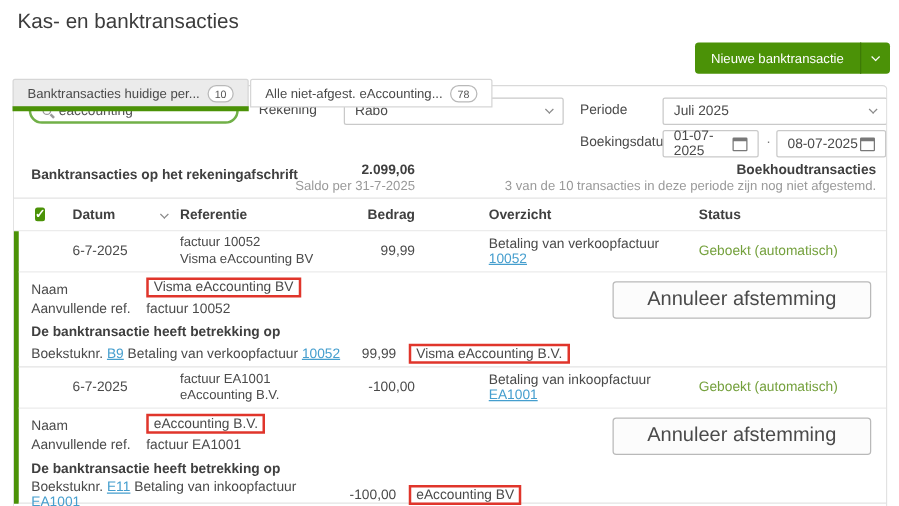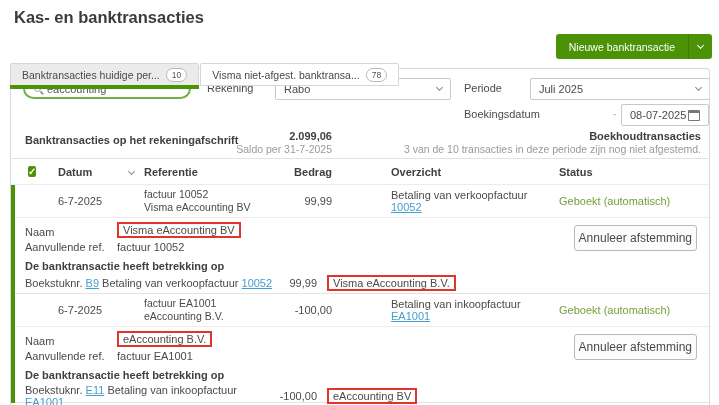--- a/index.html
+++ b/index.html
@@ -1,21 +1,21 @@
 <!DOCTYPE html>
 <html><head>
 <meta charset="utf-8">
 <style>
   * { margin:0; padding:0; box-sizing:border-box; }
   html,body { background:#fff; }
   .page {
     position:relative; width:719px; height:405px; overflow:hidden;
     font-family:"Liberation Sans", sans-serif; font-size:11px; color:#4a4a4a; background:#fff;
   }
-  .title { font-size:16.5px; font-weight:700; color:#3c3c3c; padding:8px 0 0 14px; }
+  .title { font-size:16.5px; font-weight:400; color:#3c3c3c; padding:8px 0 0 14px; }
 
   
   .tabbar { position:absolute; top:35px; left:10px; display:flex; z-index:2; }
   .tab { height:23px; padding:0 11px; display:flex; align-items:center; gap:6px;
          border:1px solid #d6d6d6; background:#fff; border-radius:2px 2px 0 0;
          font-size:10.5px; color:#4a4a4a; position:relative; cursor:pointer;margin-top:28px; }
   .tab + .tab { margin-left:1px; }
   .tab.active { background:#ebebeb; }
   .tab.active::after { content:''; position:absolute; left:-1px; right:-1px; bottom:-4px; height:4px; background:#4b9207; }
   .badge { border:1px solid #b9b9b9; border-radius:9px; background:#fff; font-size:8.5px; padding:1px 5px; color:#555; }
@@ -72,21 +72,21 @@
           min-height:33px; border-bottom:1px solid #ececec; }
   .ref2 { font-size:10.5px; line-height:13px; }
   .status-val { color:#74a03c; }
   a.lnk { color:#459ece; text-decoration:underline; cursor:pointer; }
 
   .detail { position:relative; height:33px; padding:6px 12px 0 10px; }
   .drow { display:flex; align-items:flex-end; height:14px; margin-bottom:1px; }
   .dlabel { width:92px; flex:0 0 auto; }
   .redbox { border:2px solid #e0352b; padding:0 4px; display:inline-block; }
   .cancel-btn { position:absolute; top:7px; right:12px; border:1px solid #b9b9b9; background:#fcfcfc;
-                border-radius:3px; padding:5px 4px; font-size:12px; color:#4a4a4a; cursor:pointer; }
+                border-radius:3px; padding:5px 27px; font-size:16px; color:#4a4a4a; cursor:pointer; }
 
   .relates { height:42px; padding:9px 12px 0 10px; }
   .relates-title { font-weight:700; color:#3f3f3f; margin-bottom:3px; }
   .relates-line { display:flex; align-items:center; }
   .bs-text { width:248px; flex:0 0 auto; }
   .bs-amount { width:44px; text-align:right; flex:0 0 auto; }
   .bs-name { margin-left:10px; }
   .tx.first { border-bottom:1px solid #e3e3e3; }
   .tx.last { border-bottom:1px solid #e3e3e3; }
 </style>
@@ -96,21 +96,21 @@
 <div class="page">
 
   <div class="title">Kas- en banktransacties</div>
 
   <div class="tabbar">
     <div class="tab active">
       <span>Banktransacties huidige per...</span>
       <span class="badge">10</span>
     </div>
     <div class="tab">
-      <span>Visma niet-afgest. banktransa...</span>
+      <span>Alle niet-afgest. eAccounting...</span>
       <span class="badge">78</span>
     </div>
   </div>
 
   <div class="new-btn">
     <span class="label">Nieuwe banktransactie</span>
     <span class="chev-box">
       <span class="chev-down white"></span>
     </span>
   </div>
@@ -129,20 +129,24 @@
         <span class="chev-down"></span>
       </div>
 
       <span class="flabel" style="left:453px; top:13px;">Periode</span>
       <div class="selectbox" style="left:519px; top:9px; width:180px;">
         <span>Juli 2025</span>
         <span class="chev-down"></span>
       </div>
 
       <span class="flabel" style="left:453px; top:39px;">Boekingsdatum</span>
+      <div class="dateinput" style="left:519px; top:35px; width:77px;">
+        <span>01-07-2025</span>
+        <span class="cal-icon"></span>
+      </div>
       <span class="date-sep" style="left:602px; top:39px;">·</span>
       <div class="dateinput" style="left:610px; top:35px; width:88px;">
         <span>08-07-2025</span>
         <span class="cal-icon"></span>
       </div>
     </div>
 
     <div class="summary">
       <div class="sum-left">Banktransacties op het rekeningafschrift</div>
       <div class="sum-mid">

